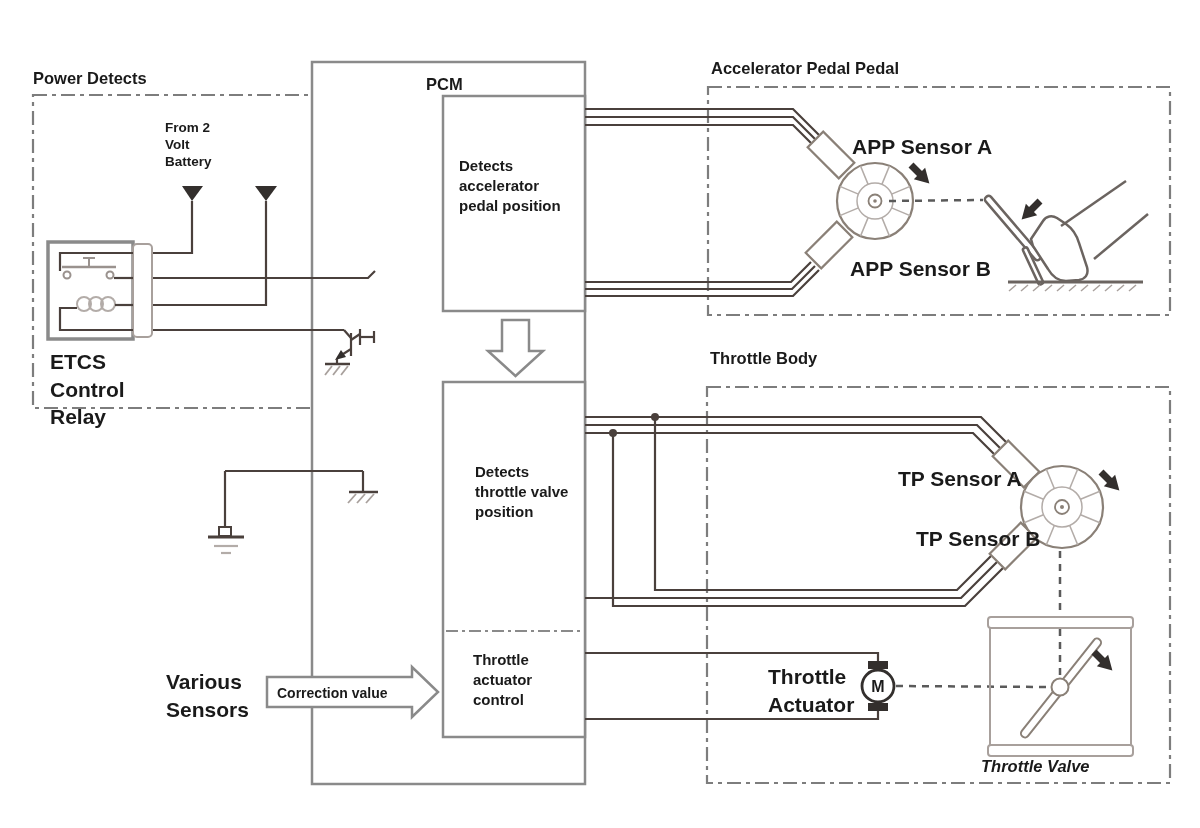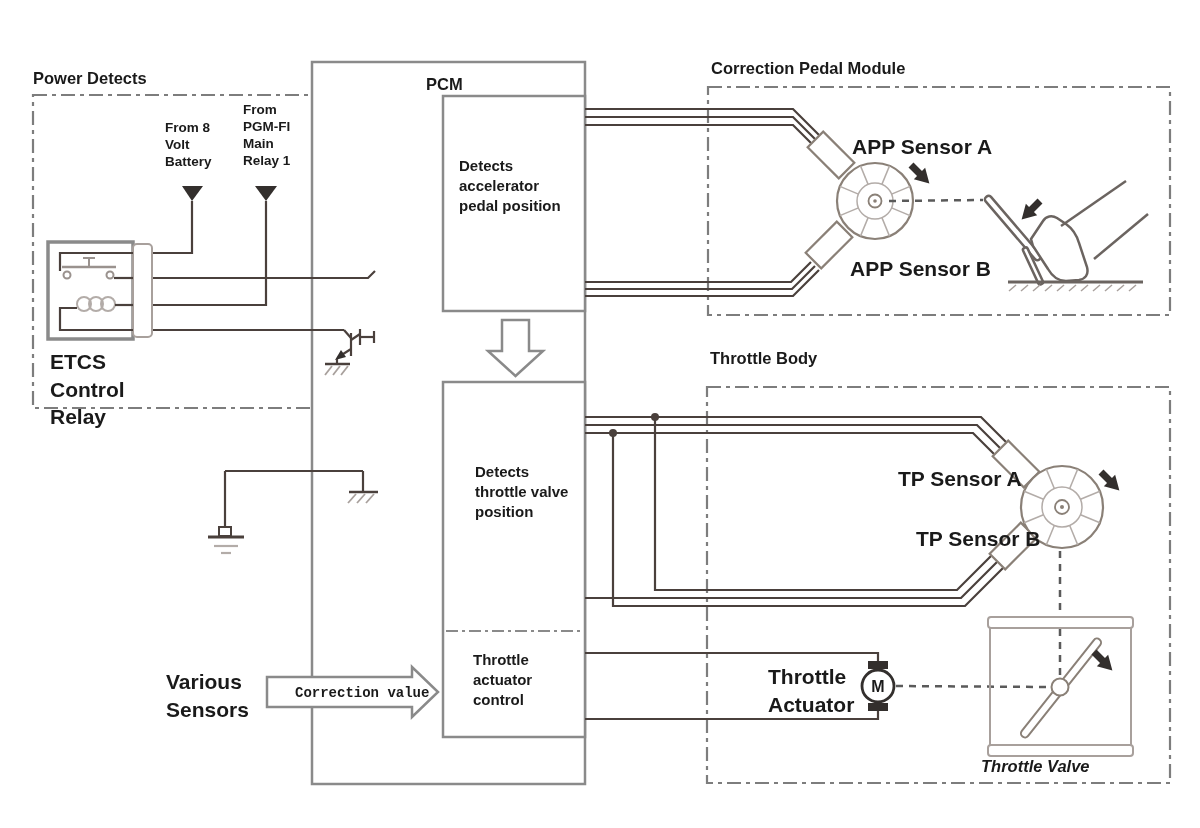--- a/index.html
+++ b/index.html
@@ -236,33 +236,32 @@
       <path d="M0,-3.5 L12,-3.5 L12,-8 L26,0 L12,8 L12,3.5 L0,3.5 Z"></path>
     </g>
     <g transform="translate(1094,652) rotate(45)">
       <path d="M0,-3.5 L12,-3.5 L12,-8 L26,0 L12,8 L12,3.5 L0,3.5 Z"></path>
     </g>
   </g>
 </svg>
 
   <div class="lbl t16" style="left:33px;top:68px;">Power Detects</div>
   <div class="lbl t16" style="left:426px;top:34px;margin-top:40px;">PCM</div>
-  <div class="lbl t16" style="left:711px;top:58px;">Correction Pedal Module</div>
+  <div class="lbl t16" style="left:711px;top:58px;">Accelerator Pedal Pedal</div>
   <div class="lbl t16" style="left:710px;top:348px;">Throttle Body</div>
 
-  <div class="lbl t13 wrap" style="left:165px;top:119px;width:60px;">From 8 Volt Battery</div>
-  <div class="lbl t13 wrap" style="left:243px;top:101px;width:66px;">From PGM-FI Main Relay 1</div>
+  <div class="lbl t13 wrap" style="left:165px;top:119px;width:60px;">From 2 Volt Battery</div>
   <div class="lbl t15 wrap" style="left:50px;top:348px;width:130px;">ETCS Control Relay</div>
 
   <div class="lbl t14 wrap" style="left:459px;top:156px;width:114px;">Detects accelerator pedal position</div>
   <div class="lbl t14 wrap" style="left:475px;top:462px;width:100px;">Detects throttle valve position</div>
   <div class="lbl t14 wrap" style="left:473px;top:650px;width:100px;">Throttle actuator control</div>
 
   <div class="lbl t15 wrap" style="left:166px;top:668px;width:92px;">Various Sensors</div>
-  <div class="lbl tcv" style="left:295px;top:684px;font-family:Liberation Mono, monospace;">Correction value</div>
+  <div class="lbl tcv" style="left:277px;top:684px;">Correction value</div>
 
   <div class="lbl t15" style="left:852px;top:133px;">APP Sensor A</div>
   <div class="lbl t15" style="left:850px;top:255px;">APP Sensor B</div>
   <div class="lbl t15" style="left:880px;top:465px;margin-left:18px;">TP Sensor A</div>
   <div class="lbl t15" style="left:880px;top:525px;margin-left:36px;">TP Sensor B</div>
 
   <div class="lbl t15 wrap" style="left:768px;top:663px;width:90px;">Throttle Actuator</div>
   <div class="lbl t16" style="left:981px;top:756px;font-style:italic;">Throttle Valve</div>
 </div>
 

